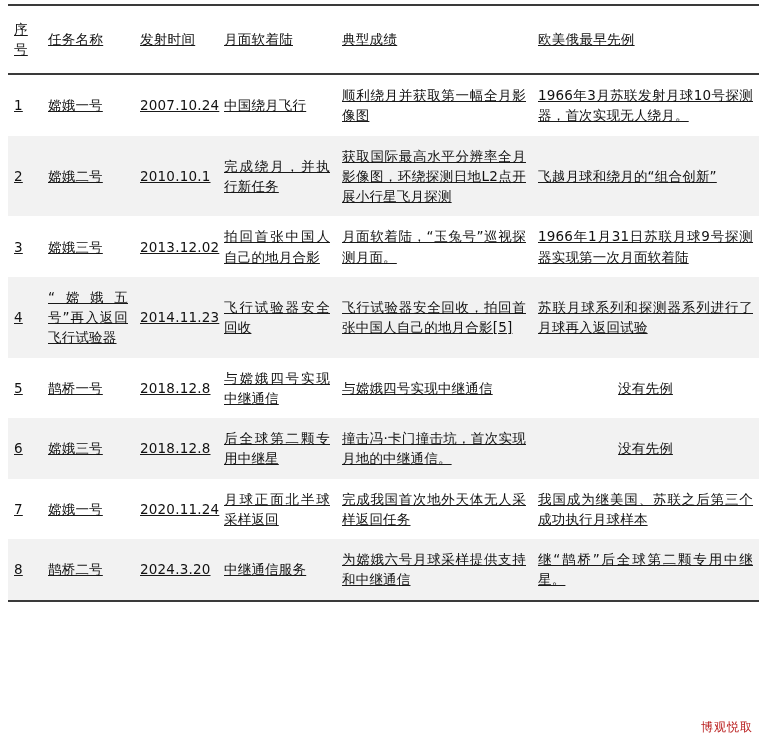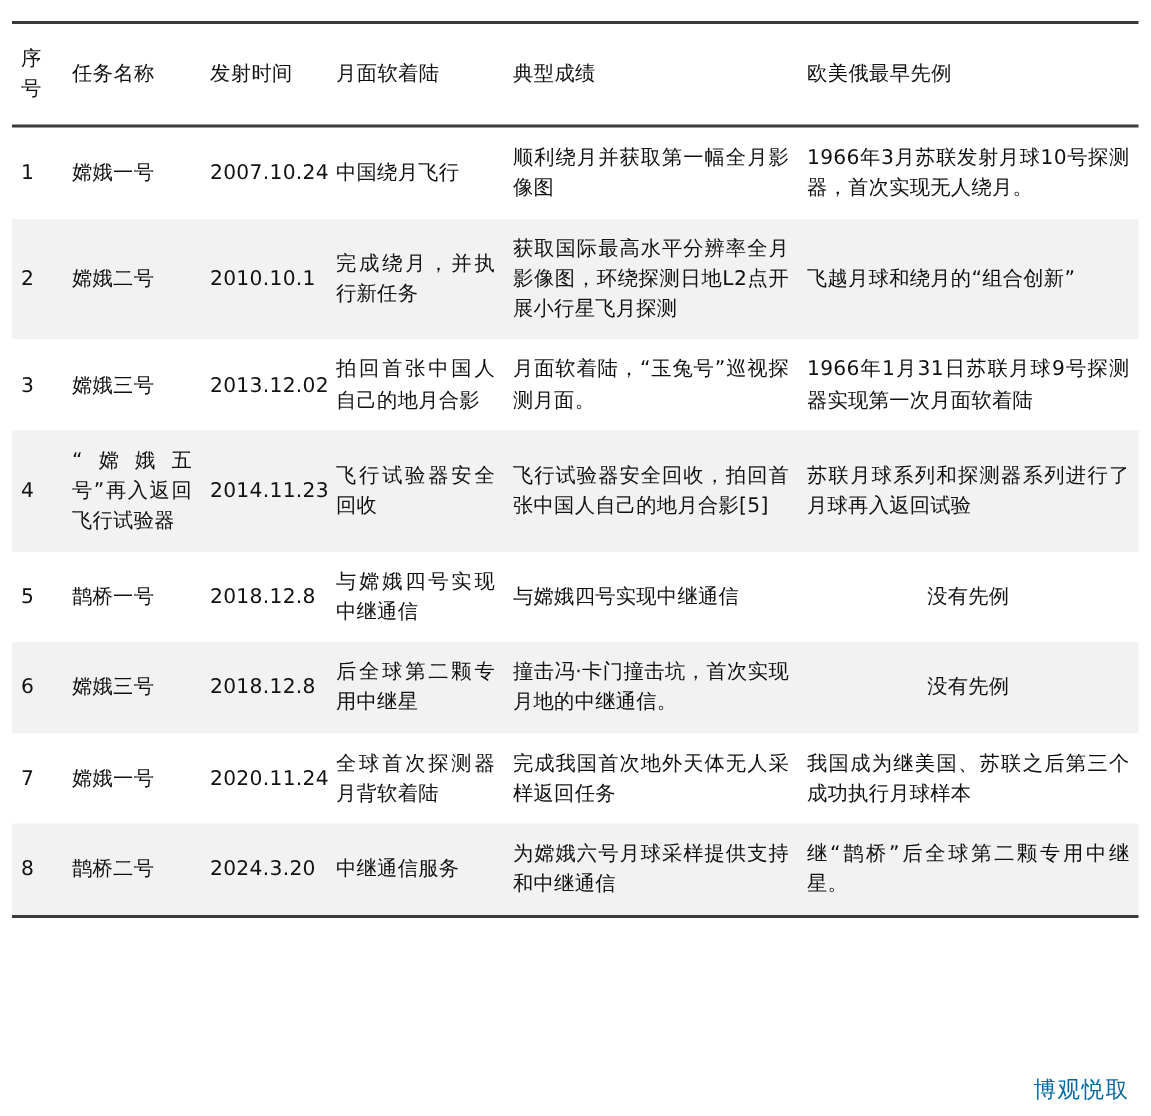--- a/index.html
+++ b/index.html
@@ -15,21 +15,22 @@
     overflow: hidden;
     position: relative;
   }
   .table-wrap {
     position: absolute;
     left: 0;
     top: 0;
     width: 767px;
     height: 568px;
     box-sizing: border-box;
-    padding: 14px 8px;
+    padding: 4px 8px;
+    text-decoration: underline;
   }
   table.mission-table {
     border-collapse: collapse;
     width: 751px;
     table-layout: fixed;
     font-size: 13.5px;
   }
   table.mission-table thead tr {
     background: #ffffff;
   }
@@ -75,22 +76,22 @@
 
   .justify {
     text-align: justify;
     text-justify: inter-ideograph;
   }
 
   .watermark {
     position: absolute;
     right: 14px;
     bottom: 8px;
-    font-size: 15px;
-    color: #0369a1;
+    font-size: 12px;
+    color: #b91c1c;
     letter-spacing: 1px;
     user-select: none;
   }
 </style>
 </head>
 <body>
 
 <div class="table-wrap">
   <table class="mission-table">
     <colgroup>
@@ -157,21 +158,21 @@
         <td>嫦娥三号</td>
         <td>2018.12.8</td>
         <td class="justify">后全球第二颗专用中继星</td>
         <td class="justify">撞击冯·卡门撞击坑，首次实现月地的中继通信。</td>
         <td style="text-align:center;">没有先例</td>
       </tr>
       <tr class="plain">
         <td class="seq">7</td>
         <td>嫦娥一号</td>
         <td>2020.11.24</td>
-        <td class="justify">全球首次探测器月背软着陆</td>
+        <td class="justify">月球正面北半球采样返回</td>
         <td class="justify">完成我国首次地外天体无人采样返回任务</td>
         <td class="justify">我国成为继美国、苏联之后第三个成功执行月球样本</td>
       </tr>
       <tr class="alt">
         <td class="seq">8</td>
         <td>鹊桥二号</td>
         <td>2024.3.20</td>
         <td>中继通信服务</td>
         <td class="justify">为嫦娥六号月球采样提供支持和中继通信</td>
         <td class="justify">继“鹊桥”后全球第二颗专用中继星。</td>

